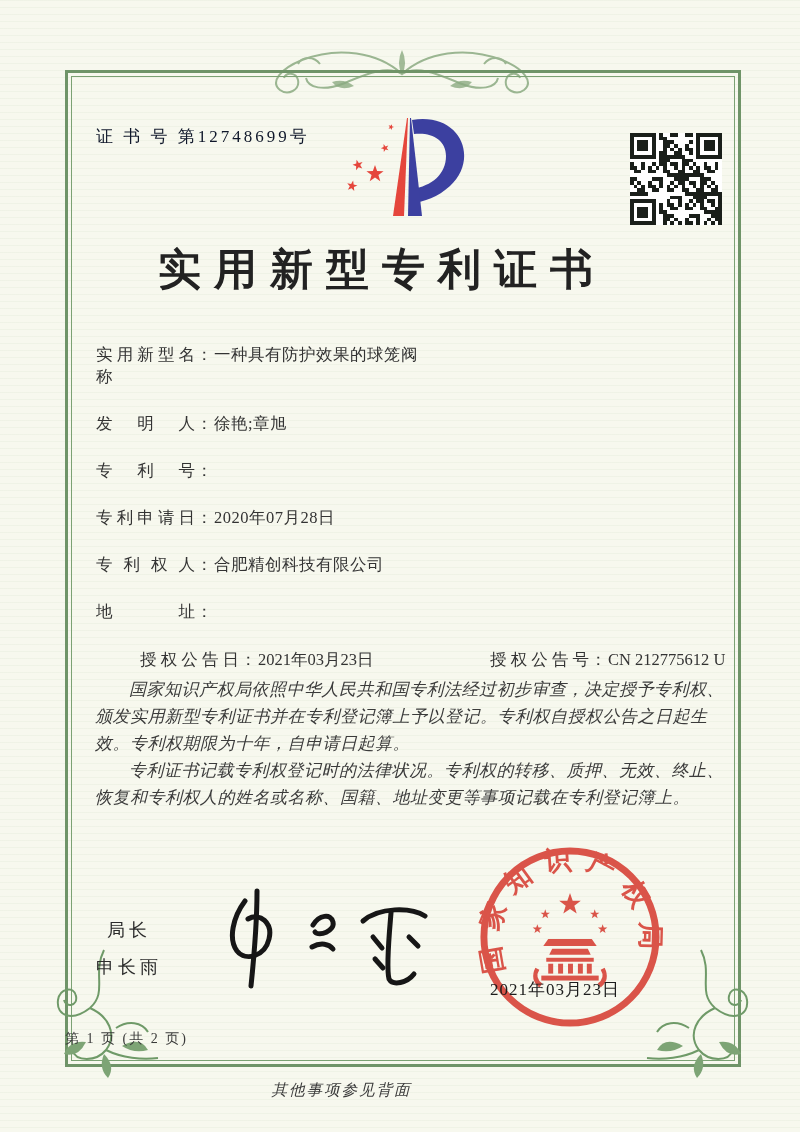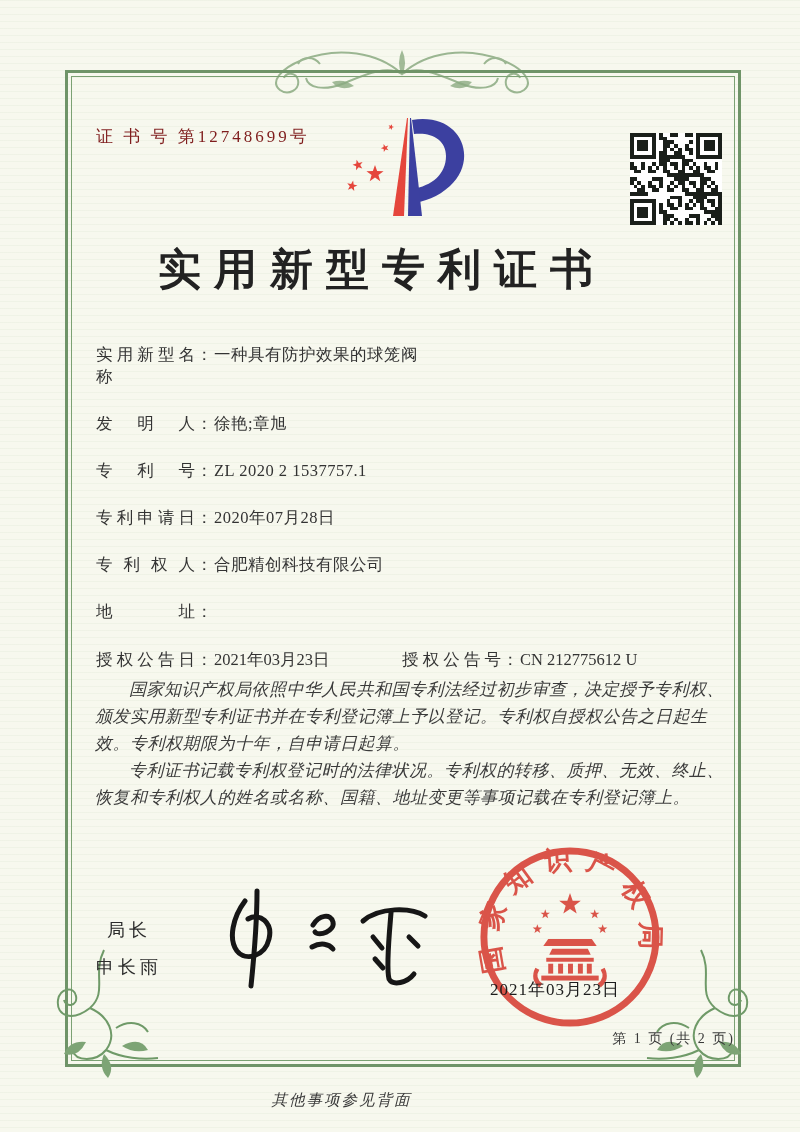--- a/index.html
+++ b/index.html
@@ -12,63 +12,63 @@
     color:#2f2f2f;
   }
   .border-outer{
     position:absolute;left:65px;top:70px;width:670px;height:991px;
     border:3px solid #6f9468;
   }
   .border-inner{
     position:absolute;inset:3px;border:1px solid #7ba173;
   }
   .cert-no{
-    position:absolute;left:96px;top:125px;font-size:17px;letter-spacing:3px;color:#7f1d1d;
+    position:absolute;left:96px;top:125px;font-size:17px;letter-spacing:3px;color:#0f172a;
   }
   .logo{position:absolute;left:338px;top:110px;width:140px;height:118px;}
   .qr{position:absolute;left:630px;top:133px;width:92px;height:92px;}
   .title{
     position:absolute;left:0;top:241px;width:751px;text-align:center;
     font-size:43px;font-weight:600;letter-spacing:13px;color:#222;text-indent:13px;
   }
   .fields{
     position:absolute;left:96px;top:344px;width:630px;font-size:16.5px;color:#333;
   }
   .frow{display:flex;margin-bottom:25px;line-height:22px;}
   .flabel{
     width:100px;display:inline-block;text-align:justify;text-align-last:justify;
     flex:0 0 100px;letter-spacing:1px;
   }
   .fcolon{flex:0 0 18px;}
   .fvalue{flex:1;letter-spacing:0.5px;}
   .grant-row{display:flex;margin-bottom:0;line-height:23px;}
-  .gpair{display:flex;}
+  .gpair{display:flex;margin-left:44px;}
   .gpair.first{width:306px;}
   .paras{
     position:absolute;left:95px;top:676px;width:632px;
     font-size:17px;line-height:27px;color:#3b3b3b;font-style:italic;
     font-family:"DejaVu Serif","Liberation Serif",serif;
   }
   .paras p{margin:0;text-indent:2em;letter-spacing:0.5px;}
   .signer{
     position:absolute;left:96px;top:912px;font-size:18px;color:#2b2b2b;line-height:37px;
     letter-spacing:4px;font-family:"Liberation Sans","DejaVu Sans",sans-serif;text-align:center;
   }
   .signature{position:absolute;left:215px;top:885px;width:220px;height:110px;}
   .seal{position:absolute;left:476px;top:843px;width:188px;height:188px;}
   .seal-date{
     position:absolute;left:490px;top:978px;font-size:17px;color:#1c1c1c;letter-spacing:1px;
   }
   .page-num{
-    position:absolute;left:65px;top:1030px;width:670px;text-align:right;
+    position:absolute;left:65px;top:1030px;width:670px;text-align:left;
     font-size:14px;color:#3a3a3a;letter-spacing:2px;
   }
   .back-note{
     position:absolute;left:0;top:1080px;width:683px;text-align:center;
-    font-size:15.5px;color:#3b3b3b;font-style:italic;letter-spacing:2px;margin-top:10px;
+    font-size:15.5px;color:#3b3b3b;font-style:italic;letter-spacing:2px;
   }
   .ornament-top{position:absolute;left:250px;top:34px;width:305px;height:72px;}
   .flourish-bl{position:absolute;left:46px;top:946px;width:115px;height:140px;}
   .flourish-br{position:absolute;left:644px;top:946px;width:115px;height:140px;transform:scaleX(-1);}
 </style>
 </head>
 <body>
 
 <svg class="ornament-top" viewBox="0 0 305 72">
   <g fill="none" stroke="#8cab82" stroke-width="2" opacity="0.85">
@@ -375,21 +375,20 @@
       <span class="fvalue">一种具有防护效果的球笼阀</span>
   </div>
   <div class="frow">
     <span class="flabel">发明人</span>
       <span class="fcolon">：</span>
       <span class="fvalue">徐艳;章旭</span>
   </div>
   <div class="frow">
     <span class="flabel">专利号</span>
       <span class="fcolon">：</span>
-      <span class="fvalue">ZL 2020 2 1537757.1</span>
   </div>
   <div class="frow">
     <span class="flabel">专利申请日</span>
       <span class="fcolon">：</span>
       <span class="fvalue">2020年07月28日</span>
   </div>
   <div class="frow">
     <span class="flabel">专利权人</span>
       <span class="fcolon">：</span>
       <span class="fvalue">合肥精创科技有限公司</span>

